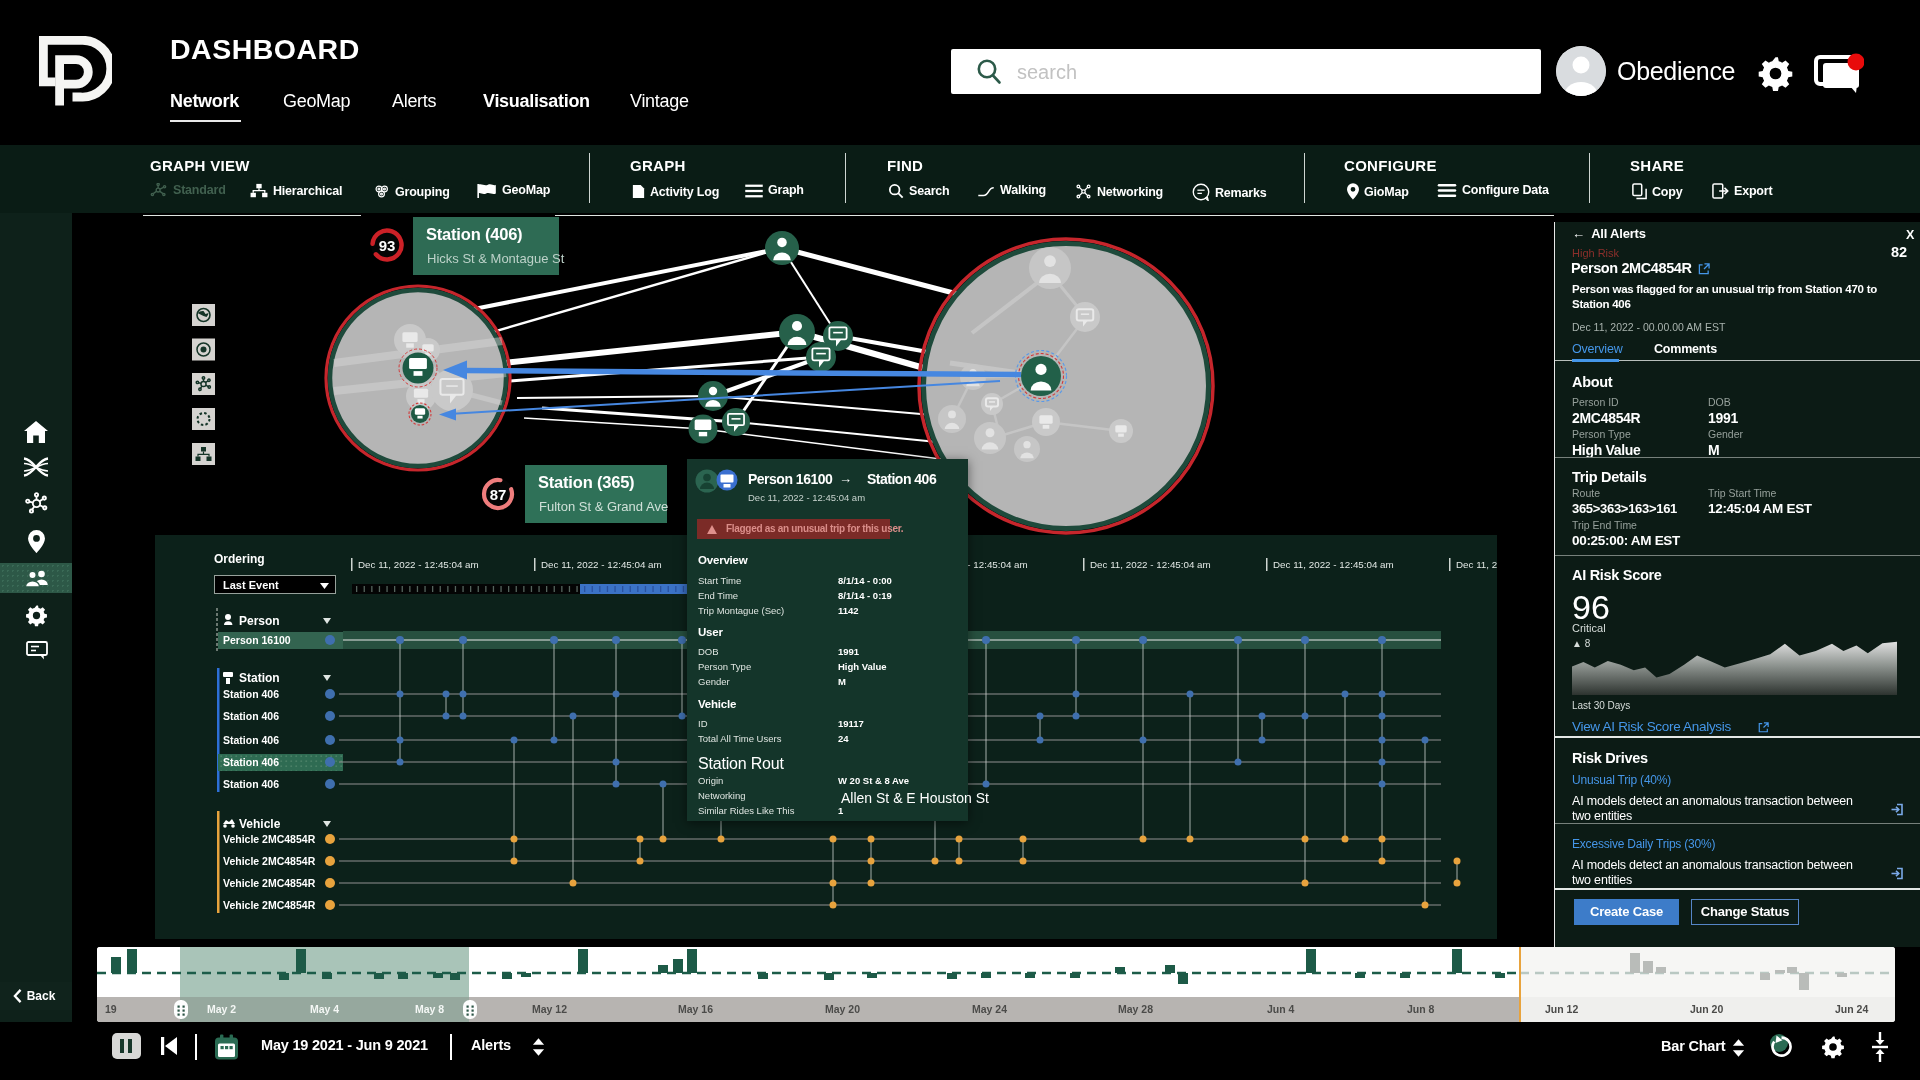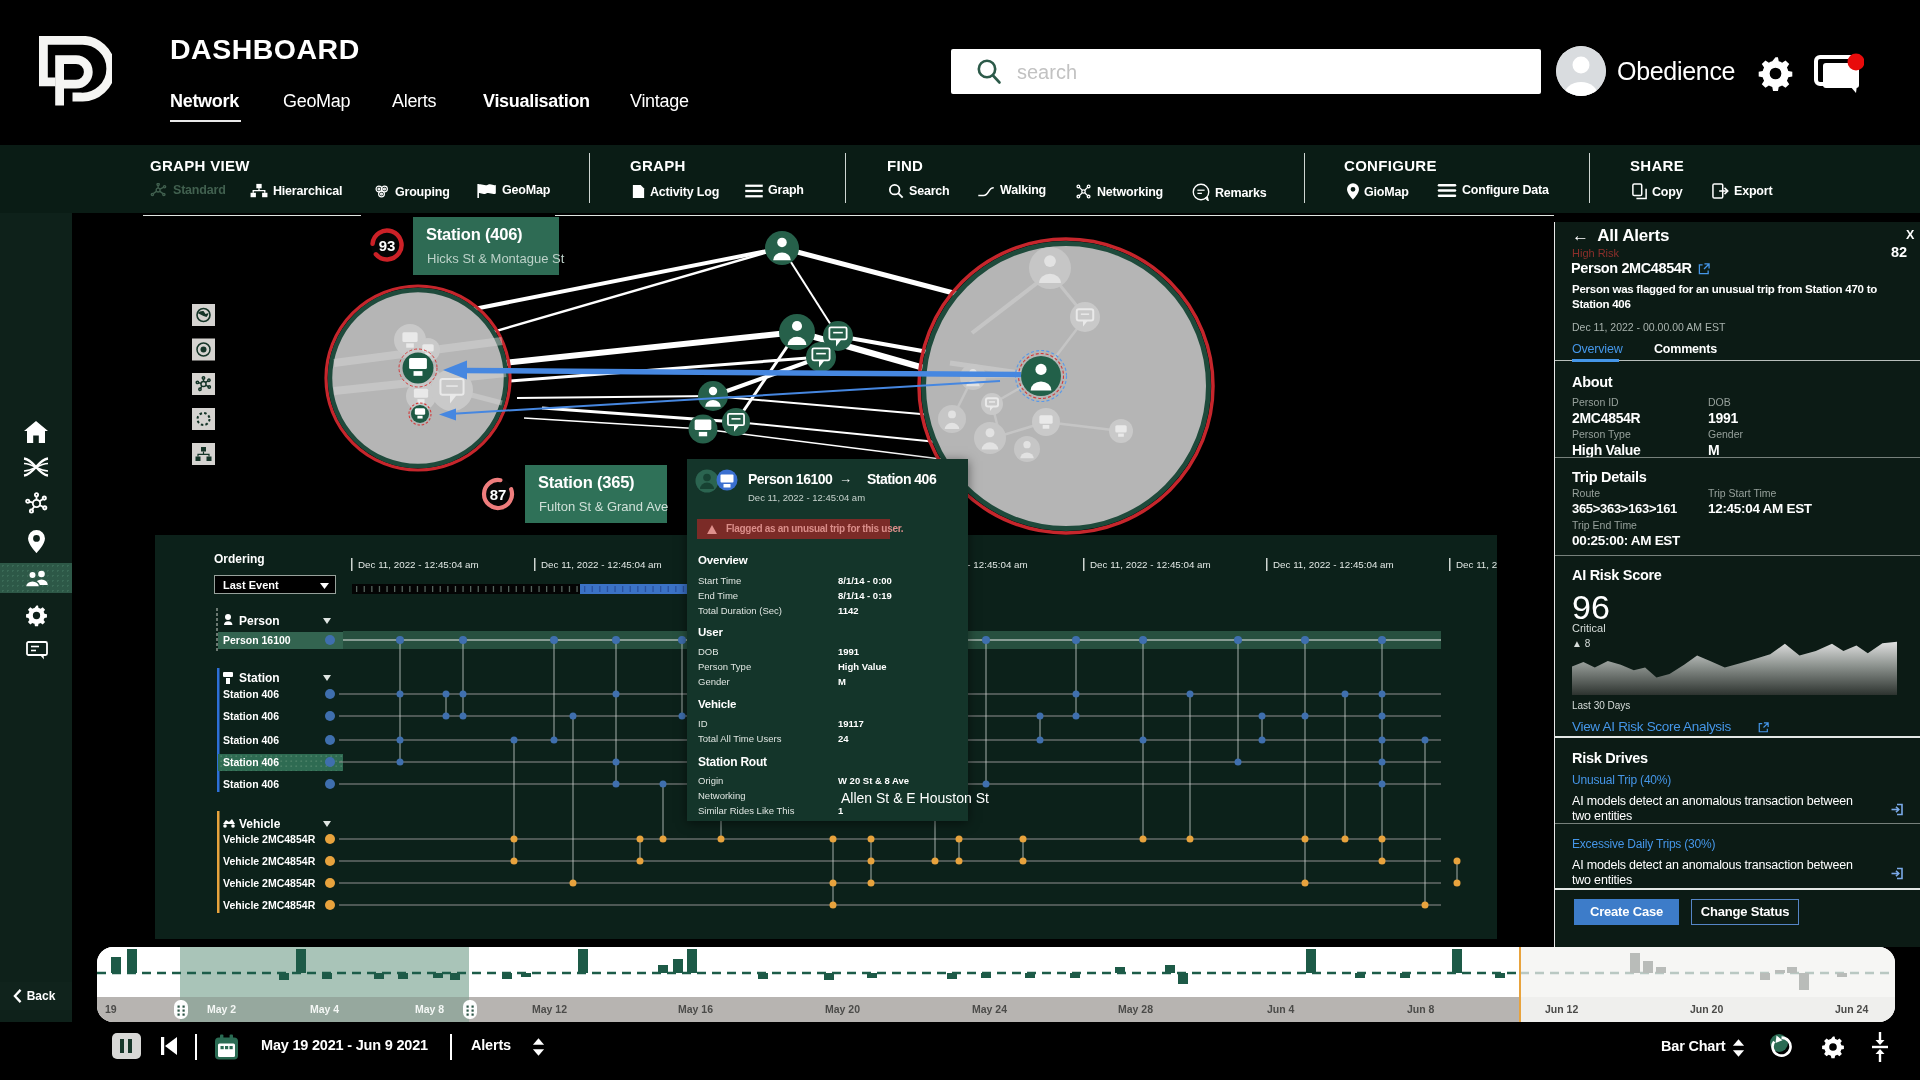--- a/index.html
+++ b/index.html
@@ -22,21 +22,21 @@
   #sb-hl { left:0; top:563px; width:72px; height:30px; background:#2d5847;
      background-image:radial-gradient(#3a6a56 1px, transparent 1px); background-size:5px 5px; }
   #back { left:0; top:982px; width:72px; height:28px; background:#10231c; color:#fff;
      font-size:12px; font-weight:700; line-height:28px; text-align:center; }
   #gsvg { left:72px; top:213px; }
   #tl-panel { left:155px; top:535px; width:1342px; height:404px; background:#0c211a; }
   #tooltip { left:687px; top:459px; width:281px; height:362px; background:#14352a; z-index:30;
       box-shadow:0 2px 10px rgba(0,0,0,0.5); }
   #rpanel { left:1554px; top:222px; width:366px; height:725px; background:#0c1b15;
       border-left:1px solid #e8e8e8; z-index:40; }
-  #overview { left:97px; top:947px; width:1798px; height:75px; background:#fff; border-radius:16px; overflow:hidden; }
+  #overview { left:97px; top:947px; width:1798px; height:75px; background:#fff; border-radius:3px; overflow:hidden; }
   #ctrlbar { left:0; top:1022px; width:1920px; height:72px; background:#000; }
 </style></head>
 <body>
 <div id="stage">
 
 <svg class="abs" style="left:36px;top:36px" width="76" height="72" viewBox="0 0 76 72">
   <g fill="none" stroke="#f5f5f3" stroke-width="8.8">
     <path d="M19.5,45.8 H7.4 V4.4 H44 A28.4,28.4 0 1 1 44,61 H36.5"></path>
     <path d="M23.6,69.5 V23.6 H40 A12.3,12.3 0 1 1 40,48.2 H19.5"></path>
   </g>
@@ -649,45 +649,45 @@
     <svg class="abs" style="left:10px;top:6px" width="10" height="9" viewBox="0 0 11 10">
           <path d="M5.5,0 L11,10 H0 Z" fill="#e0908c"></path>
         </svg>
     <span class="abs" style="left:29px;top:4px;font-size:10px;font-weight:700;color:#da8d89;white-space:nowrap;letter-spacing:-0.3px">Flagged as an unusual trip for this user.</span>
   </div>
   <div class="abs" style="left:11px;top:95px;font-size:11.5px;font-weight:700;color:#fff;letter-spacing:-0.2px">Overview</div>
   <div class="abs" style="left:11px;top:116px;font-size:9.5px;color:#dfe5e1">Start Time</div>
       <div class="abs" style="left:151px;top:116px;font-size:9.5px;font-weight:700;color:#fff;white-space:nowrap">8/1/14 - 0:00</div>
   <div class="abs" style="left:11px;top:131px;font-size:9.5px;color:#dfe5e1">End Time</div>
       <div class="abs" style="left:151px;top:131px;font-size:9.5px;font-weight:700;color:#fff;white-space:nowrap">8/1/14 - 0:19</div>
-  <div class="abs" style="left:11px;top:146px;font-size:9.5px;color:#dfe5e1">Total Duration (Sec)</div>
+  <div class="abs" style="left:11px;top:146px;font-size:9.5px;color:#dfe5e1">Trip Montague (Sec)</div>
       <div class="abs" style="left:151px;top:146px;font-size:9.5px;font-weight:700;color:#fff;white-space:nowrap">1142</div>
   <div class="abs" style="left:11px;top:167px;font-size:11.5px;font-weight:700;color:#fff;letter-spacing:-0.2px">User</div>
   <div class="abs" style="left:11px;top:187px;font-size:9.5px;color:#dfe5e1">DOB</div>
       <div class="abs" style="left:151px;top:187px;font-size:9.5px;font-weight:700;color:#fff;white-space:nowrap">1991</div>
   <div class="abs" style="left:11px;top:202px;font-size:9.5px;color:#dfe5e1">Person Type</div>
       <div class="abs" style="left:151px;top:202px;font-size:9.5px;font-weight:700;color:#fff;white-space:nowrap">High Value</div>
   <div class="abs" style="left:11px;top:217px;font-size:9.5px;color:#dfe5e1">Gender</div>
       <div class="abs" style="left:151px;top:217px;font-size:9.5px;font-weight:700;color:#fff;white-space:nowrap">M</div>
   <div class="abs" style="left:11px;top:239px;font-size:11.5px;font-weight:700;color:#fff;letter-spacing:-0.2px">Vehicle</div>
   <div class="abs" style="left:11px;top:259px;font-size:9.5px;color:#dfe5e1">ID</div>
       <div class="abs" style="left:151px;top:259px;font-size:9.5px;font-weight:700;color:#fff;white-space:nowrap">19117</div>
   <div class="abs" style="left:11px;top:274px;font-size:9.5px;color:#dfe5e1">Total All Time Users</div>
       <div class="abs" style="left:151px;top:274px;font-size:9.5px;font-weight:700;color:#fff;white-space:nowrap">24</div>
-  <div class="abs" style="left:11px;top:296px;font-size:12px;font-weight:700;color:#fff;letter-spacing:-0.2px">Station Rout</div>
+  <div class="abs" style="left:11px;top:296px;font-size:16px;font-weight:400;color:#fff;letter-spacing:-0.2px">Station Rout</div>
   <div class="abs" style="left:11px;top:316px;font-size:9.5px;color:#dfe5e1">Origin</div>
       <div class="abs" style="left:151px;top:316px;font-size:9.5px;font-weight:700;color:#fff;white-space:nowrap">W 20 St &amp; 8 Ave</div>
   <div class="abs" style="left:11px;top:331px;font-size:9.5px;color:#dfe5e1">Networking</div>
       <div class="abs" style="left:154px;top:331px;font-size:14px;font-weight:400;color:#fff;white-space:nowrap">Allen St &amp; E Houston St</div>
   <div class="abs" style="left:11px;top:346px;font-size:9.5px;color:#dfe5e1">Similar Rides Like This</div>
       <div class="abs" style="left:151px;top:346px;font-size:9.5px;font-weight:700;color:#fff;white-space:nowrap">1</div>
 </div>
 
 <div class="abs" id="rpanel">
-  <div class="abs" style="left:17px;top:4px;font-size:17px;font-weight:700;color:#fff;letter-spacing:-0.2px">←&nbsp; All Alerts</div>
+  <div class="abs" style="left:17px;top:4px;font-size:13px;font-weight:700;color:#fff;letter-spacing:-0.2px">←&nbsp; All Alerts</div>
   <div class="abs" style="left:351px;top:6px;font-size:12.5px;font-weight:700;color:#fff">X</div>
   <div class="abs" style="left:17px;top:25px;font-size:11px;color:#8c2f2b">High Risk</div>
   <div class="abs" style="left:336px;top:22px;font-size:14.5px;font-weight:700;color:#fff">82</div>
   <div class="abs" style="left:16px;top:38px;font-size:14.5px;font-weight:700;color:#fff;letter-spacing:-0.4px">Person 2MC4854R</div>
   <svg class="abs" style="left:143px;top:41px" width="12" height="12" viewBox="0 0 13 13">
         <g stroke="#4596e8" stroke-width="1.4" fill="none">
           <path d="M5,2 H1.5 V11.5 H11 V8"></path>
           <path d="M7,1 h5 v5 M12,1 L6.5,6.5"></path>
         </g>
       </svg>

